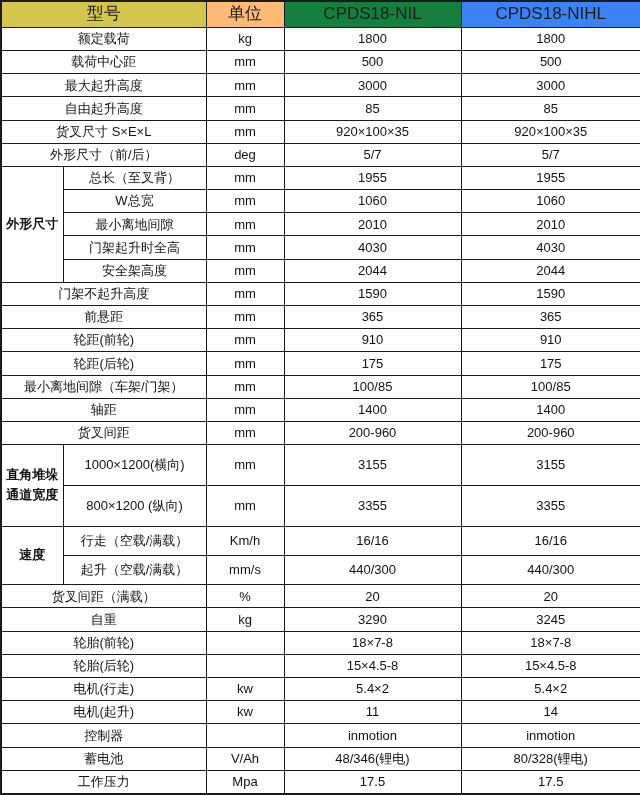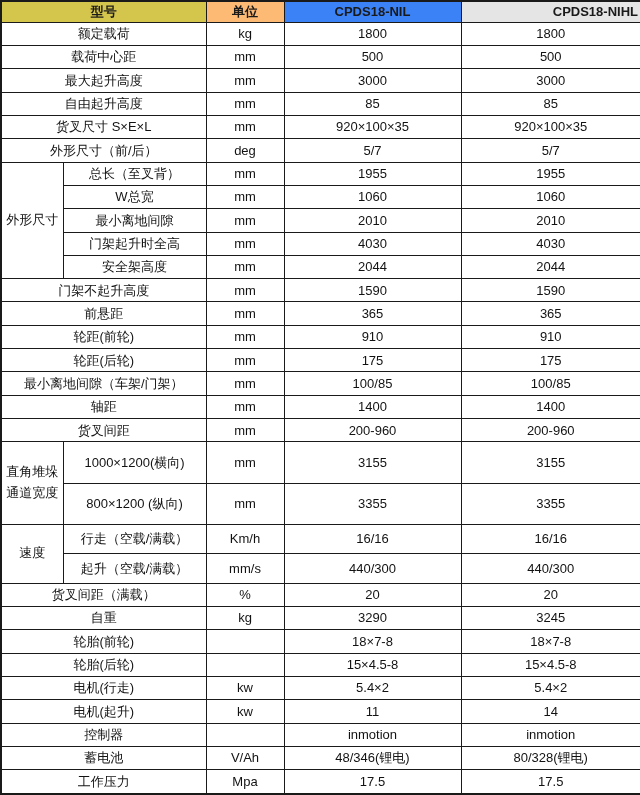--- a/index.html
+++ b/index.html
@@ -23,47 +23,48 @@
     vertical-align: middle;
     font-size: 13px;
     line-height: 1.35;
     color: #121212;
     padding: 1px 2px;
     overflow: hidden;
     font-weight: 500;
   }
   table.spec thead th {
     background: #d4c54d;
-    font-weight: 700;
-    font-size: 13px;
+    font-weight: 400;
+    font-size: 17px;
     color: #1a1a1a;
   }
   table.spec td.group-cell {
     padding: 15px 4px;
     line-height: 1.6;
     word-break: break-all;
+    font-weight: bold;
   }
 </style>
 </head>
 <body>
 
 <table class="spec">
   <colgroup>
     <col style="width:62px">
     <col style="width:143px">
     <col style="width:78px">
     <col style="width:177px">
     <col style="width:180px">
   </colgroup>
   <thead>
     <tr>
       <th colspan="2" style="background: rgb(212, 197, 77);">型号</th>
       <th style="background: #fdba74;">单位</th>
-      <th style="background: #3b82f6;">CPDS18-NIL</th>
-      <th style="background: #e5e5e5; text-align: right;">CPDS18-NIHL</th>
+      <th style="background: #15803d;">CPDS18-NIL</th>
+      <th style="background: #3b82f6;">CPDS18-NIHL</th>
     </tr>
   </thead>
   <tbody id="spec-body">
       <tr>
         <td colspan="2">额定载荷</td>
         <td>kg</td>
         <td>1800</td>
         <td>1800</td>
       </tr>
       <tr>

